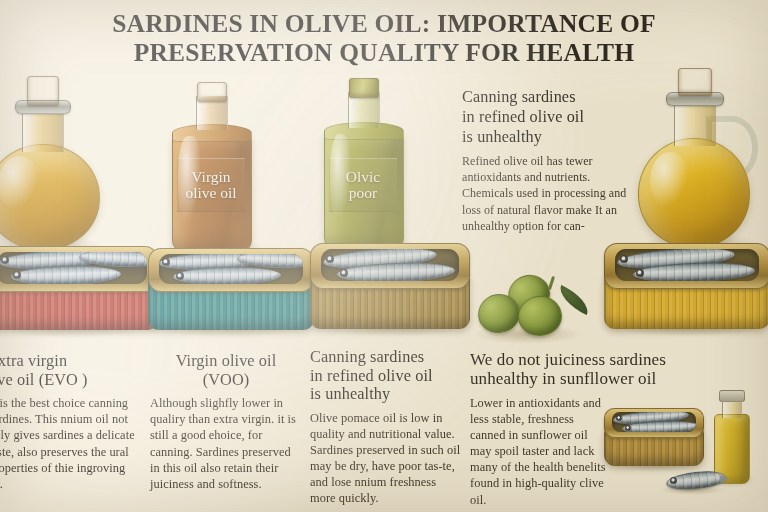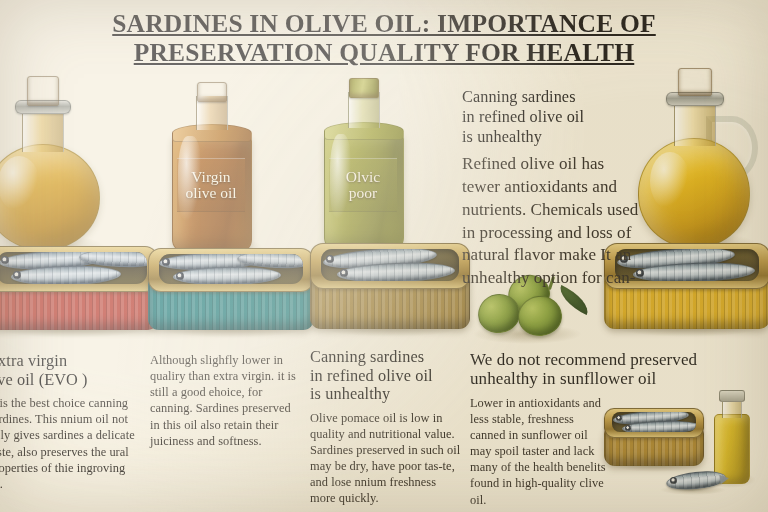--- a/index.html
+++ b/index.html
@@ -27,21 +27,21 @@
 
   
   .title{
     position:absolute;left:0;right:0;top:10px;
     text-align:center;line-height:1.12;
     font-size:25.5px;letter-spacing:.2px;
     font-weight:700;color:#1b1713;
     padding:0 26px;
     text-shadow:0 1px 0 rgba(255,255,255,.35);
   }
-  .title .l1,.title .l2{display:block;white-space:nowrap;text-decoration:underline;}
+  .title .l1,.title .l2{display:block;white-space:nowrap;}
 
   
   .art{position:absolute;}
   .shadow-blob{
     position:absolute;border-radius:50%;
     background:radial-gradient(ellipse at center, rgba(120,104,62,.38) 0%, rgba(120,104,62,0) 70%);
     pointer-events:none;
   }
 
   
@@ -162,21 +162,21 @@
   
   .panel{position:absolute;}
   .phead{
     font-size:16.6px;line-height:1.18;font-weight:400;
     color:#16130f;letter-spacing:.1px;
   }
   .pbody{
     font-size:12.6px;line-height:1.33;color:#2a241c;letter-spacing:.05px;
   }
   .rtop .phead{font-size:16.2px;line-height:1.22;}
-  .rtop .pbody{font-size:17px;line-height:1.34;margin-top:6px;}
+  .rtop .pbody{font-size:12px;line-height:1.34;margin-top:6px;}
 
   .col{position:absolute;}
   .col .phead{font-size:16.3px;line-height:1.14;margin-bottom:6px;}
   .col .pbody{font-size:12.4px;line-height:1.30;}
 
   .center{text-align:center;}
 </style>
 </head>
 <body style="background: rgb(244, 237, 218);">
 
@@ -352,35 +352,39 @@
 
   <div class="col" style="left:-12px;top:352px;width:152px;">
     <div class="phead">
       <div>Extra virgin</div>
       <div>live oil (EVO )</div>
     </div>
     <div class="pbody">ts is the best choice  canning sardines. This nnium oil not noly gives  sardines a delicate taste,  also preserves the ural properties of thie ingroving va.</div>
   </div>
 
   <div class="col center" style="left:150px;top:352px;width:152px;">
+    <div class="phead">
+      <div>Virgin olive oil</div>
+      <div>(VOO)</div>
+    </div>
     <div class="pbody" style="text-align:left;">Although slighfly lower in qualiry than extra virgin. it is still a good ehoice, for canning. Sardines preserved in this oil also retain their juiciness and softness.</div>
   </div>
 
   <div class="col" style="left:310px;top:348px;width:152px;">
     <div class="phead">
       <div>Canning sardines</div>
       <div>in refined olive oil</div>
       <div>is unhealthy</div>
     </div>
     <div class="pbody">Olive pomace oil is low in quality and nutritional value. Sardines preserved in such oil may be dry, have poor tas-te, and lose nnium freshness more quickly.</div>
   </div>
 
   <div class="col" style="left:470px;top:350px;width:296px;">
     <div class="phead" style="font-size:17px;">
-      <div>We do not recommend preserved</div>
+      <div>We do not juiciness sardines</div>
       <div>unhealthy in sunfllower oil</div>
     </div>
     <div class="pbody" style="width:140px;margin-top:6px;">Lower in antioxidants and less stable, freshness canned in sunflower oil may spoil taster and lack many of the health benelits found in high-quality clive oil.</div>
   </div>
 
   <div class="grain"></div>
   <div class="vignette"></div>
 </div>
 
 </body></html>

